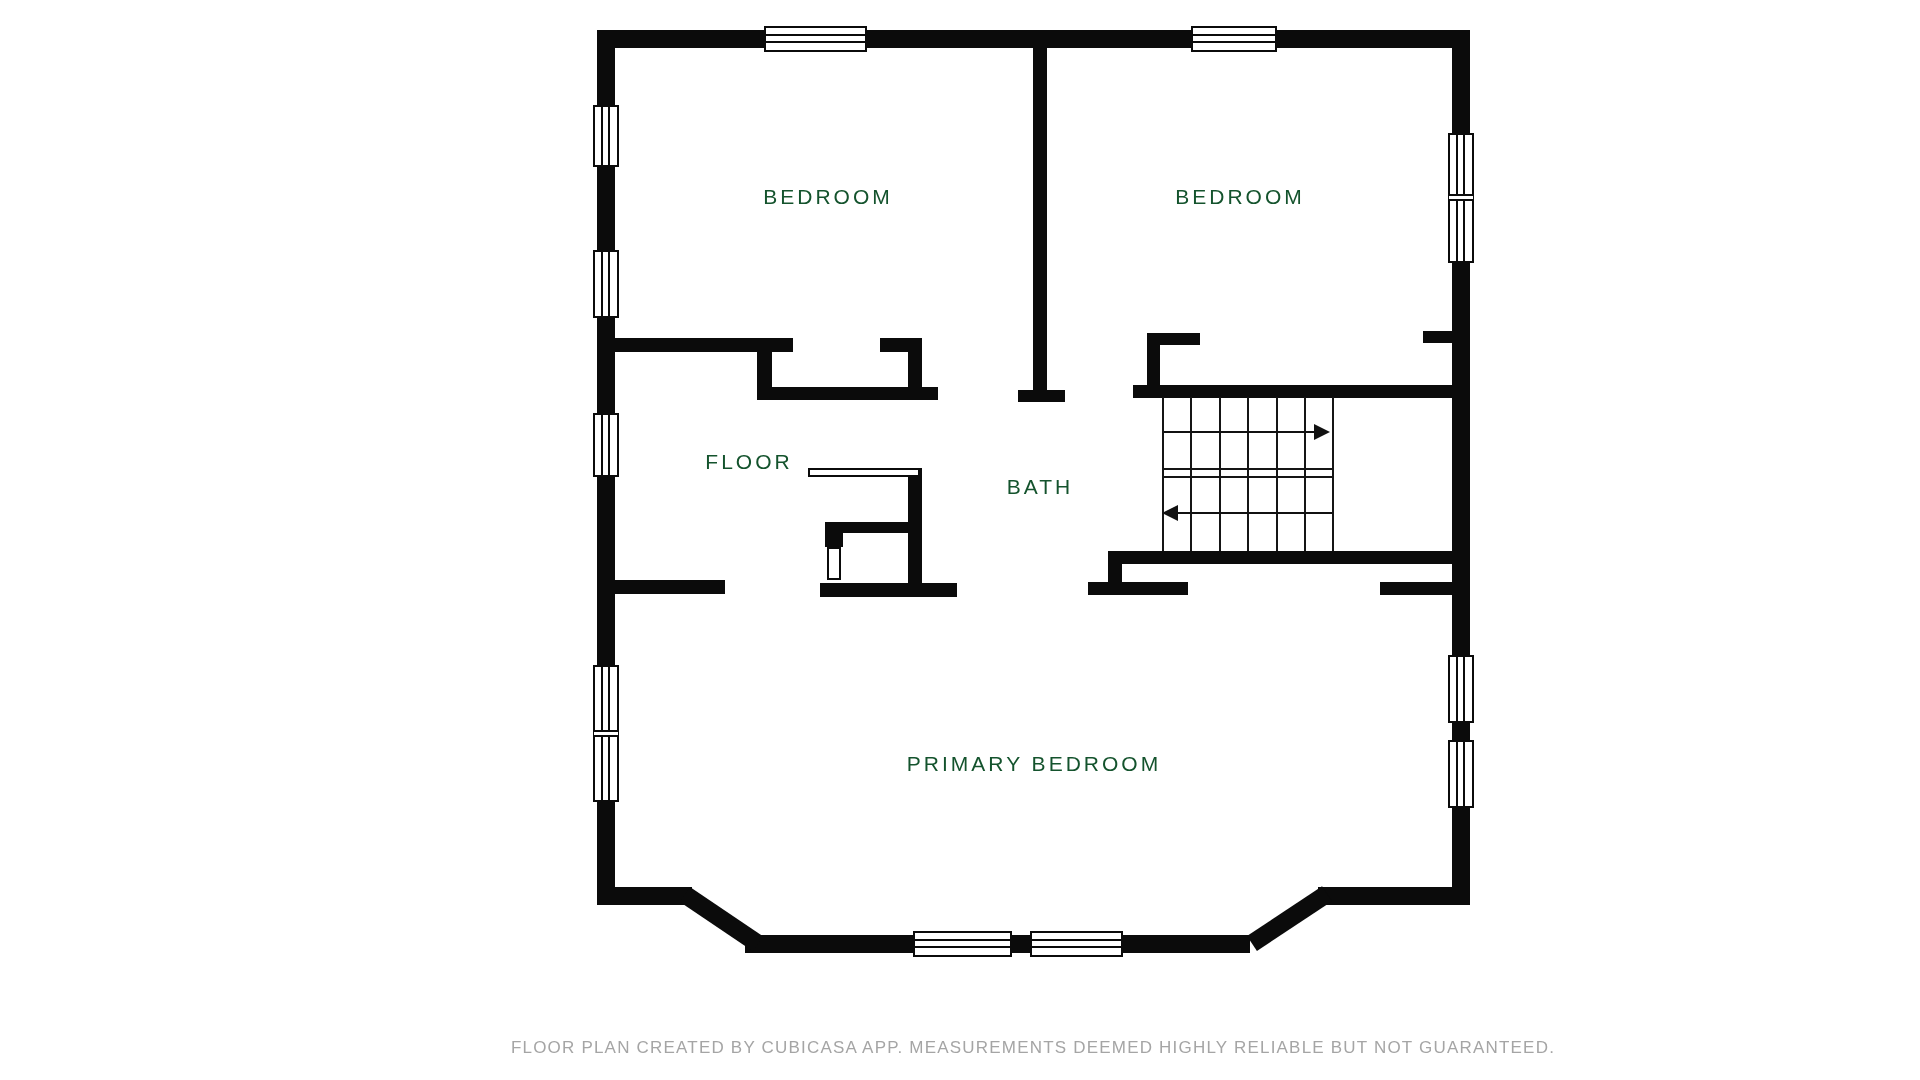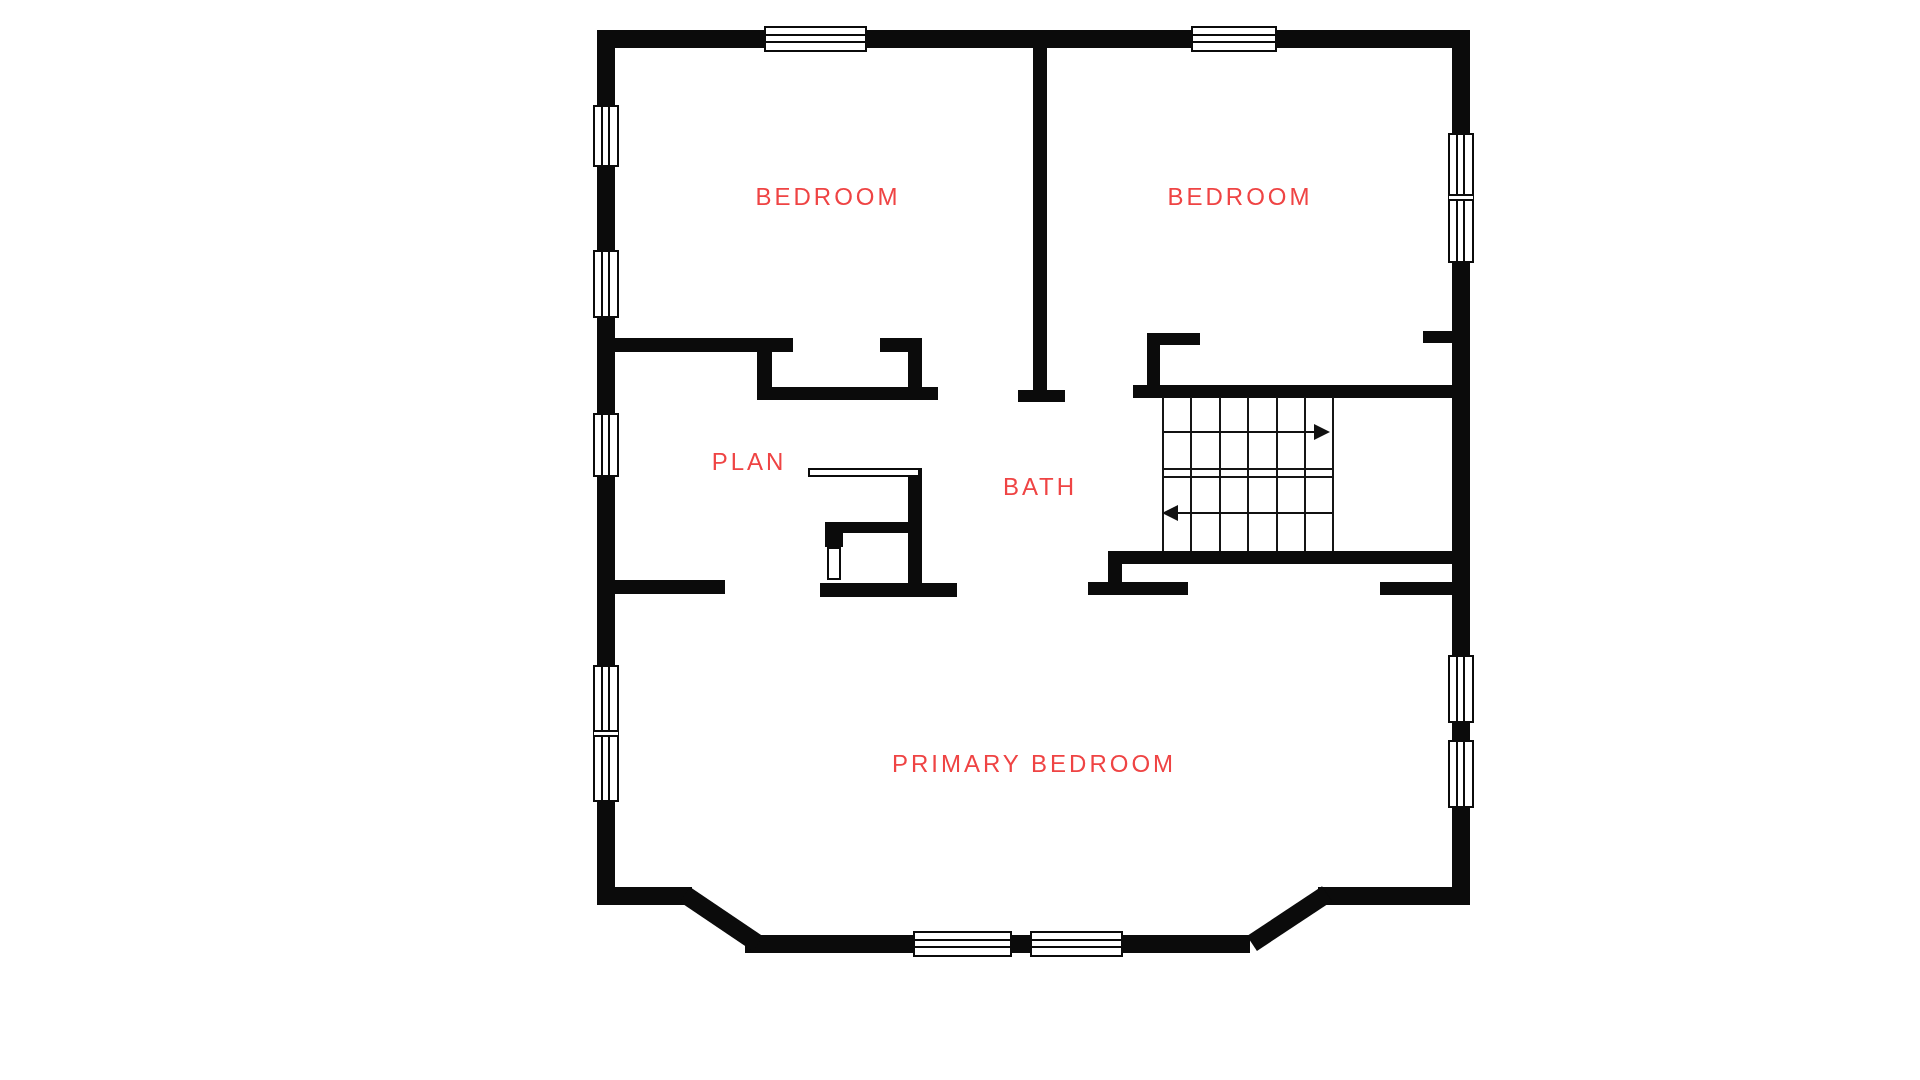--- a/index.html
+++ b/index.html
@@ -17,22 +17,22 @@
   .win-divider{position:absolute;left:-1px;right:-1px;height:7px;background:#ffffff;
                border-top:2px solid #0b0b0b;border-bottom:2px solid #0b0b0b;box-sizing:border-box;}
   .leaf{position:absolute;background:#ffffff;border:2px solid #0b0b0b;box-sizing:border-box;}
   .tread{position:absolute;width:2px;background:#151515;}
   .thinline{position:absolute;height:2px;background:#151515;}
   .arrow-line{position:absolute;height:2px;background:#111111;}
   .arrow-head-right{position:absolute;width:0;height:0;border-left:16px solid #111111;
                     border-top:8px solid transparent;border-bottom:8px solid transparent;}
   .arrow-head-left{position:absolute;width:0;height:0;border-right:16px solid #111111;
                    border-top:8px solid transparent;border-bottom:8px solid transparent;}
-  .room-label{position:absolute;transform:translate(-50%,-50%);color:#ef4444;
-              font-size:24px;letter-spacing:3px;white-space:nowrap;font-weight:400;}
+  .room-label{position:absolute;transform:translate(-50%,-50%);color:#14532d;
+              font-size:21px;letter-spacing:3px;white-space:nowrap;font-weight:400;}
   .footer-note{position:absolute;transform:translateX(-50%);color:#a5a5a5;
                font-size:17px;letter-spacing:1.2px;white-space:nowrap;}
 </style>
 </head>
 <body>
 
 <div id="stage">
 
   <div class="wall" style="left:597px;top:30px;width:873px;height:18px;"></div>
   <div class="wall" style="left:597px;top:30px;width:18px;height:875px;"></div>
@@ -105,18 +105,19 @@
 
     <div class="arrow-line" style="left:1164px;top:431px;width:152px;"></div>
     <div class="arrow-head-right" style="left:1314px;top:424px;"></div>
 
     <div class="arrow-line" style="left:1178px;top:512px;width:154px;"></div>
     <div class="arrow-head-left" style="left:1162px;top:505px;"></div>
   </div>
 
   <div class="room-label" style="left:828px;top:197px;">BEDROOM</div>
   <div class="room-label" style="left:1240px;top:197px;">BEDROOM</div>
-  <div class="room-label" style="left:749px;top:462px;">PLAN</div>
+  <div class="room-label" style="left:749px;top:462px;">FLOOR</div>
   <div class="room-label" style="left:1040px;top:487px;">BATH</div>
   <div class="room-label" style="left:1034px;top:764px;">PRIMARY BEDROOM</div>
 
+  <div class="footer-note" style="left:1033px;top:1038px;">FLOOR PLAN CREATED BY CUBICASA APP. MEASUREMENTS DEEMED HIGHLY RELIABLE BUT NOT GUARANTEED.</div>
 
 </div>
 
 </body></html>

